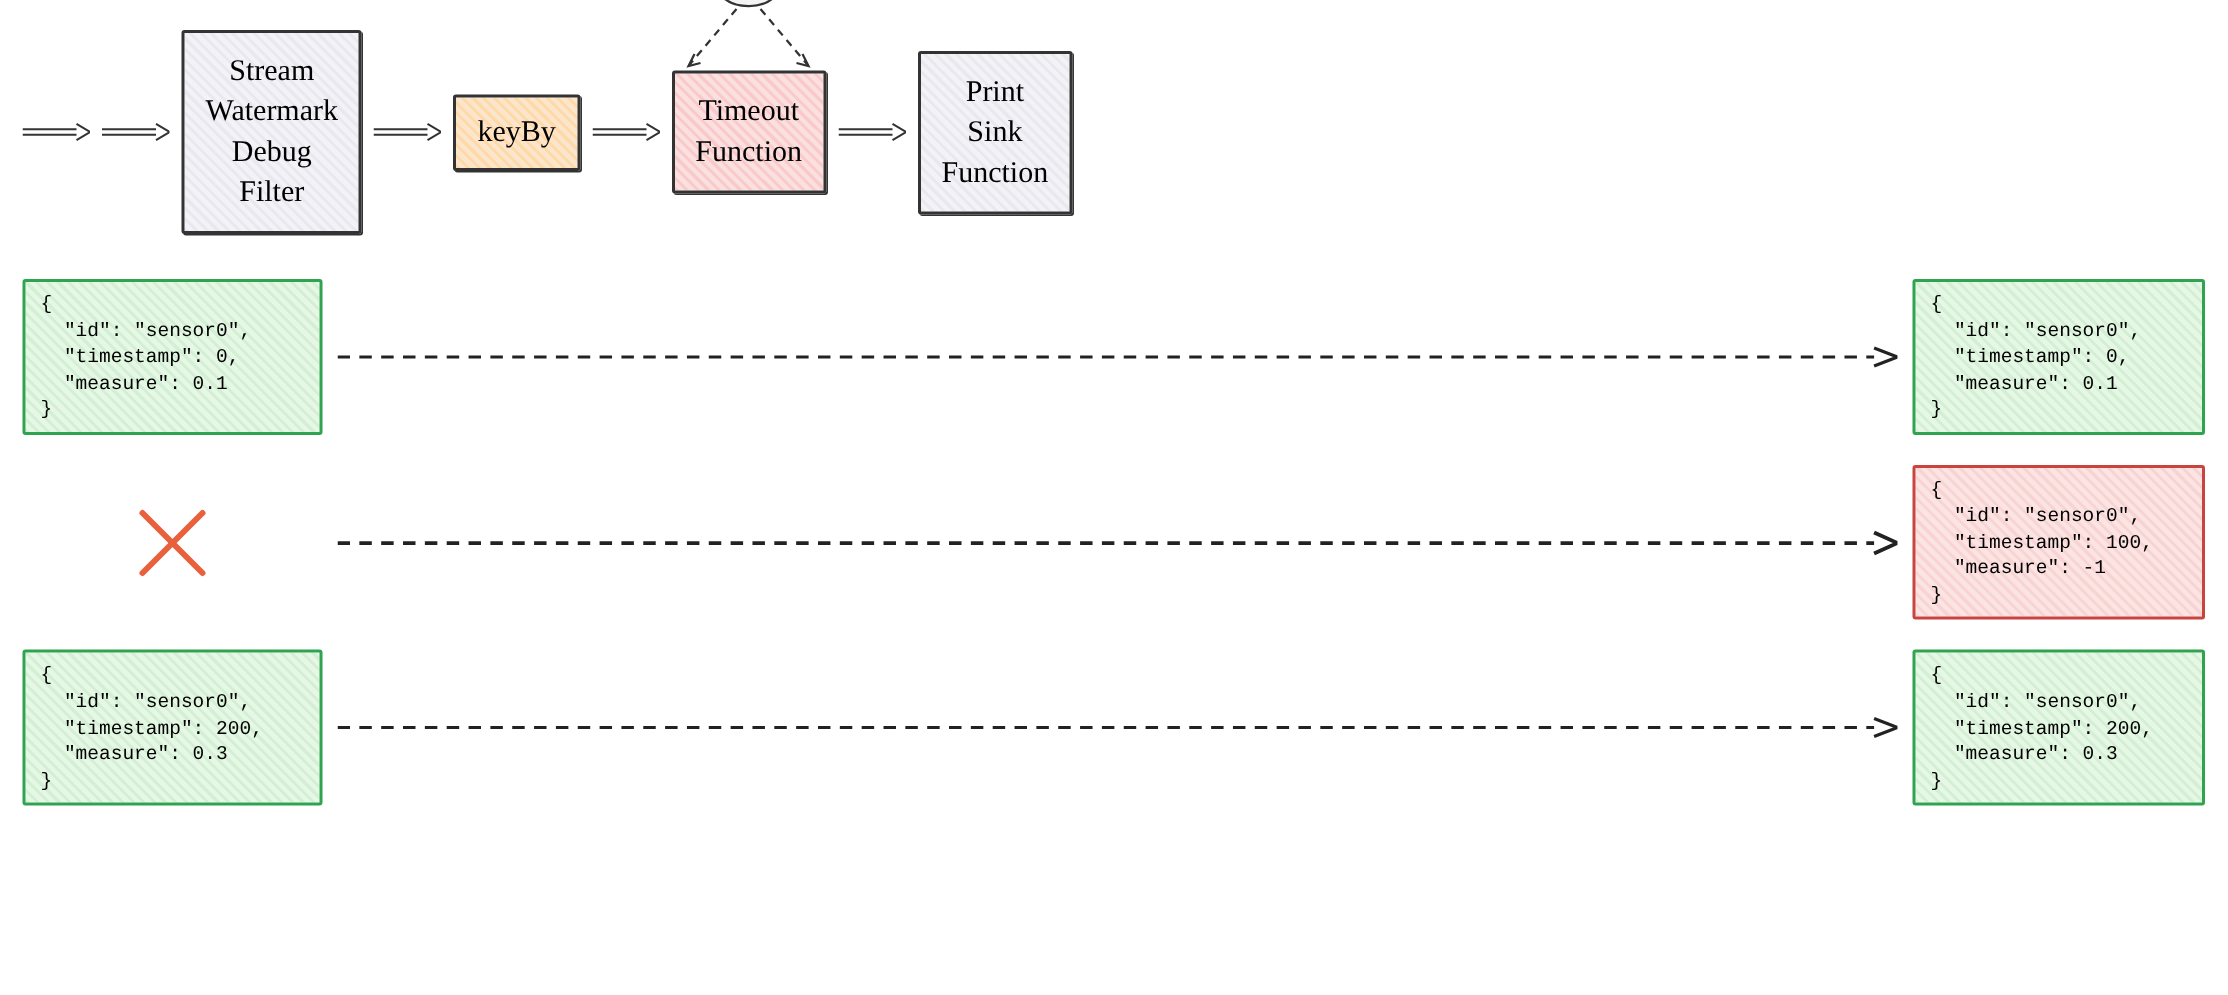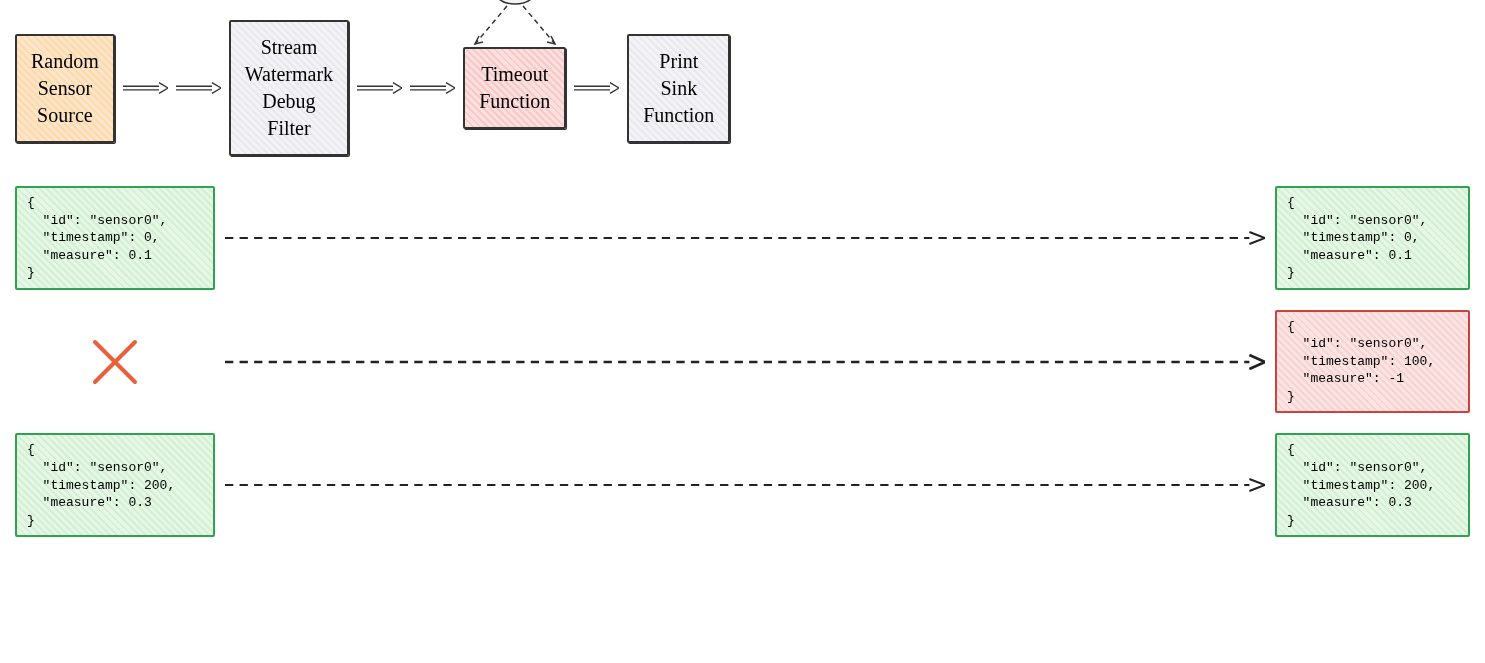--- a/index.html
+++ b/index.html
@@ -82,23 +82,20 @@
     height: 75px;
     pointer-events: none;
   }
   .timeout-cell { position: relative; }
 </style>
 </head>
 <body>
 
 <div class="pipeline">
 
-  <div class="node orange">Random
-Sensor
-Source</div>
 
   <svg class="arrow" viewBox="0 0 50 20">
     <line x1="0" y1="8" x2="40" y2="8" stroke="#333" stroke-width="1.5"></line>
     <line x1="0" y1="12" x2="40" y2="12" stroke="#333" stroke-width="1.5"></line>
     <path d="M40 4 L50 10 L40 16" fill="none" stroke="#333" stroke-width="1.5"></path>
   </svg>
 
 
   <svg class="arrow" viewBox="0 0 50 20">
     <line x1="0" y1="8" x2="40" y2="8" stroke="#333" stroke-width="1.5"></line>
@@ -110,20 +107,21 @@
 Watermark
 Debug
 Filter</div>
 
   <svg class="arrow" viewBox="0 0 50 20">
     <line x1="0" y1="8" x2="40" y2="8" stroke="#333" stroke-width="1.5"></line>
     <line x1="0" y1="12" x2="40" y2="12" stroke="#333" stroke-width="1.5"></line>
     <path d="M40 4 L50 10 L40 16" fill="none" stroke="#333" stroke-width="1.5"></path>
   </svg>
 
+  <div class="node orange small">keyBy</div>
 
   <svg class="arrow" viewBox="0 0 50 20">
     <line x1="0" y1="8" x2="40" y2="8" stroke="#333" stroke-width="1.5"></line>
     <line x1="0" y1="12" x2="40" y2="12" stroke="#333" stroke-width="1.5"></line>
     <path d="M40 4 L50 10 L40 16" fill="none" stroke="#333" stroke-width="1.5"></path>
   </svg>
 
   <div class="timeout-cell">
     <div class="state-wrap">
       <svg width="160" height="75" viewBox="0 0 160 75">

